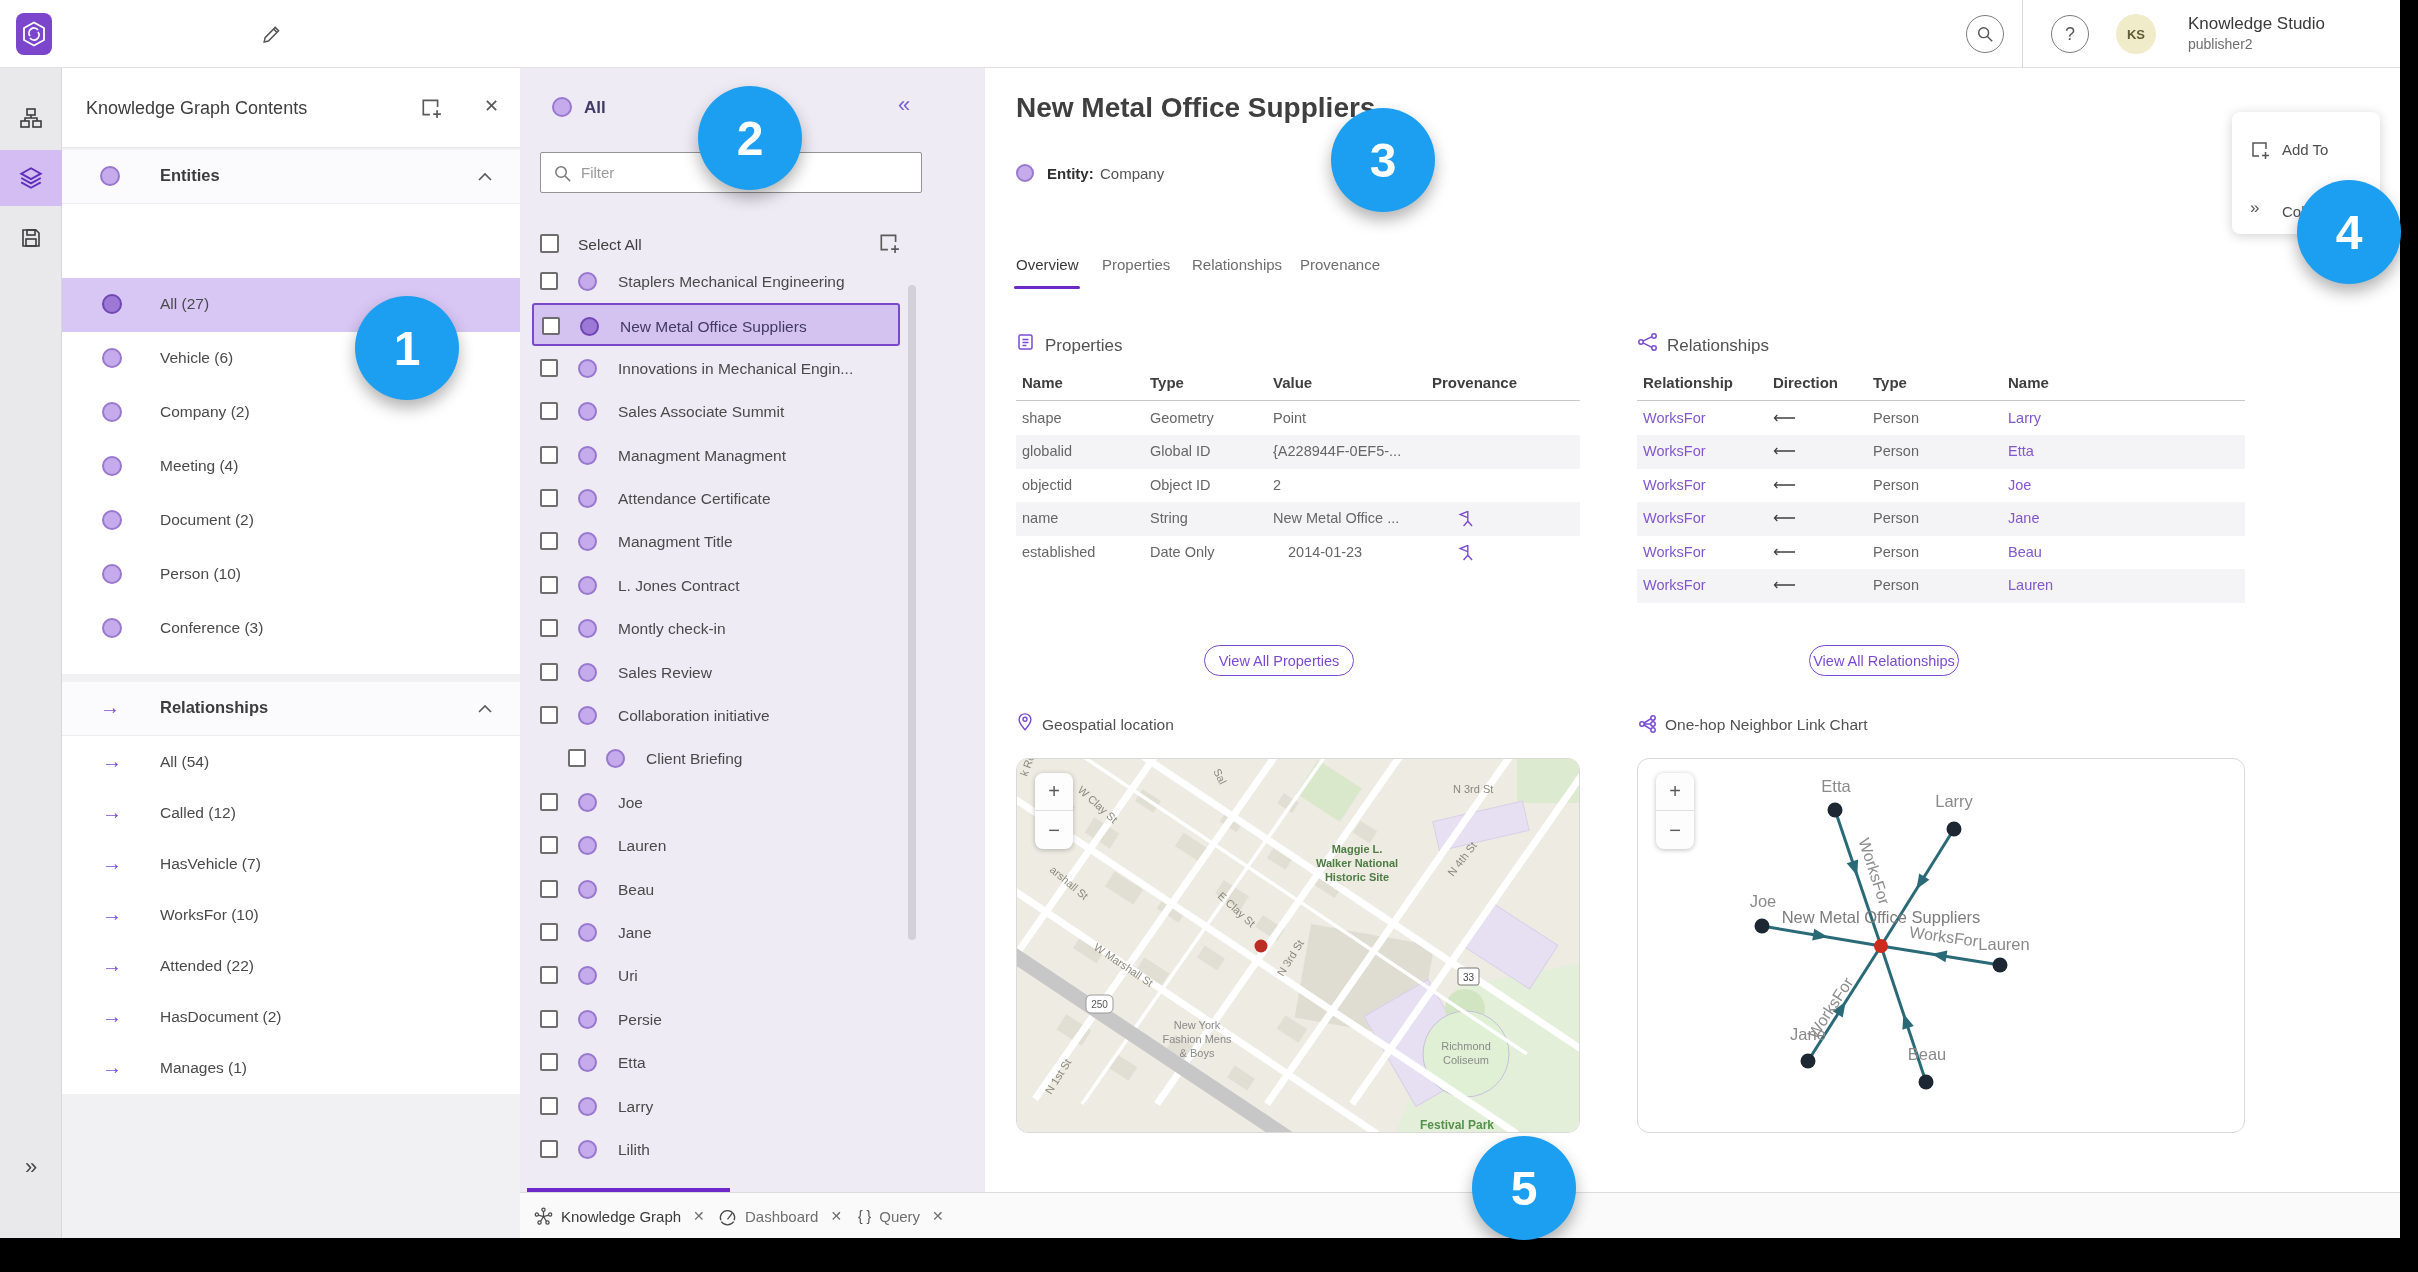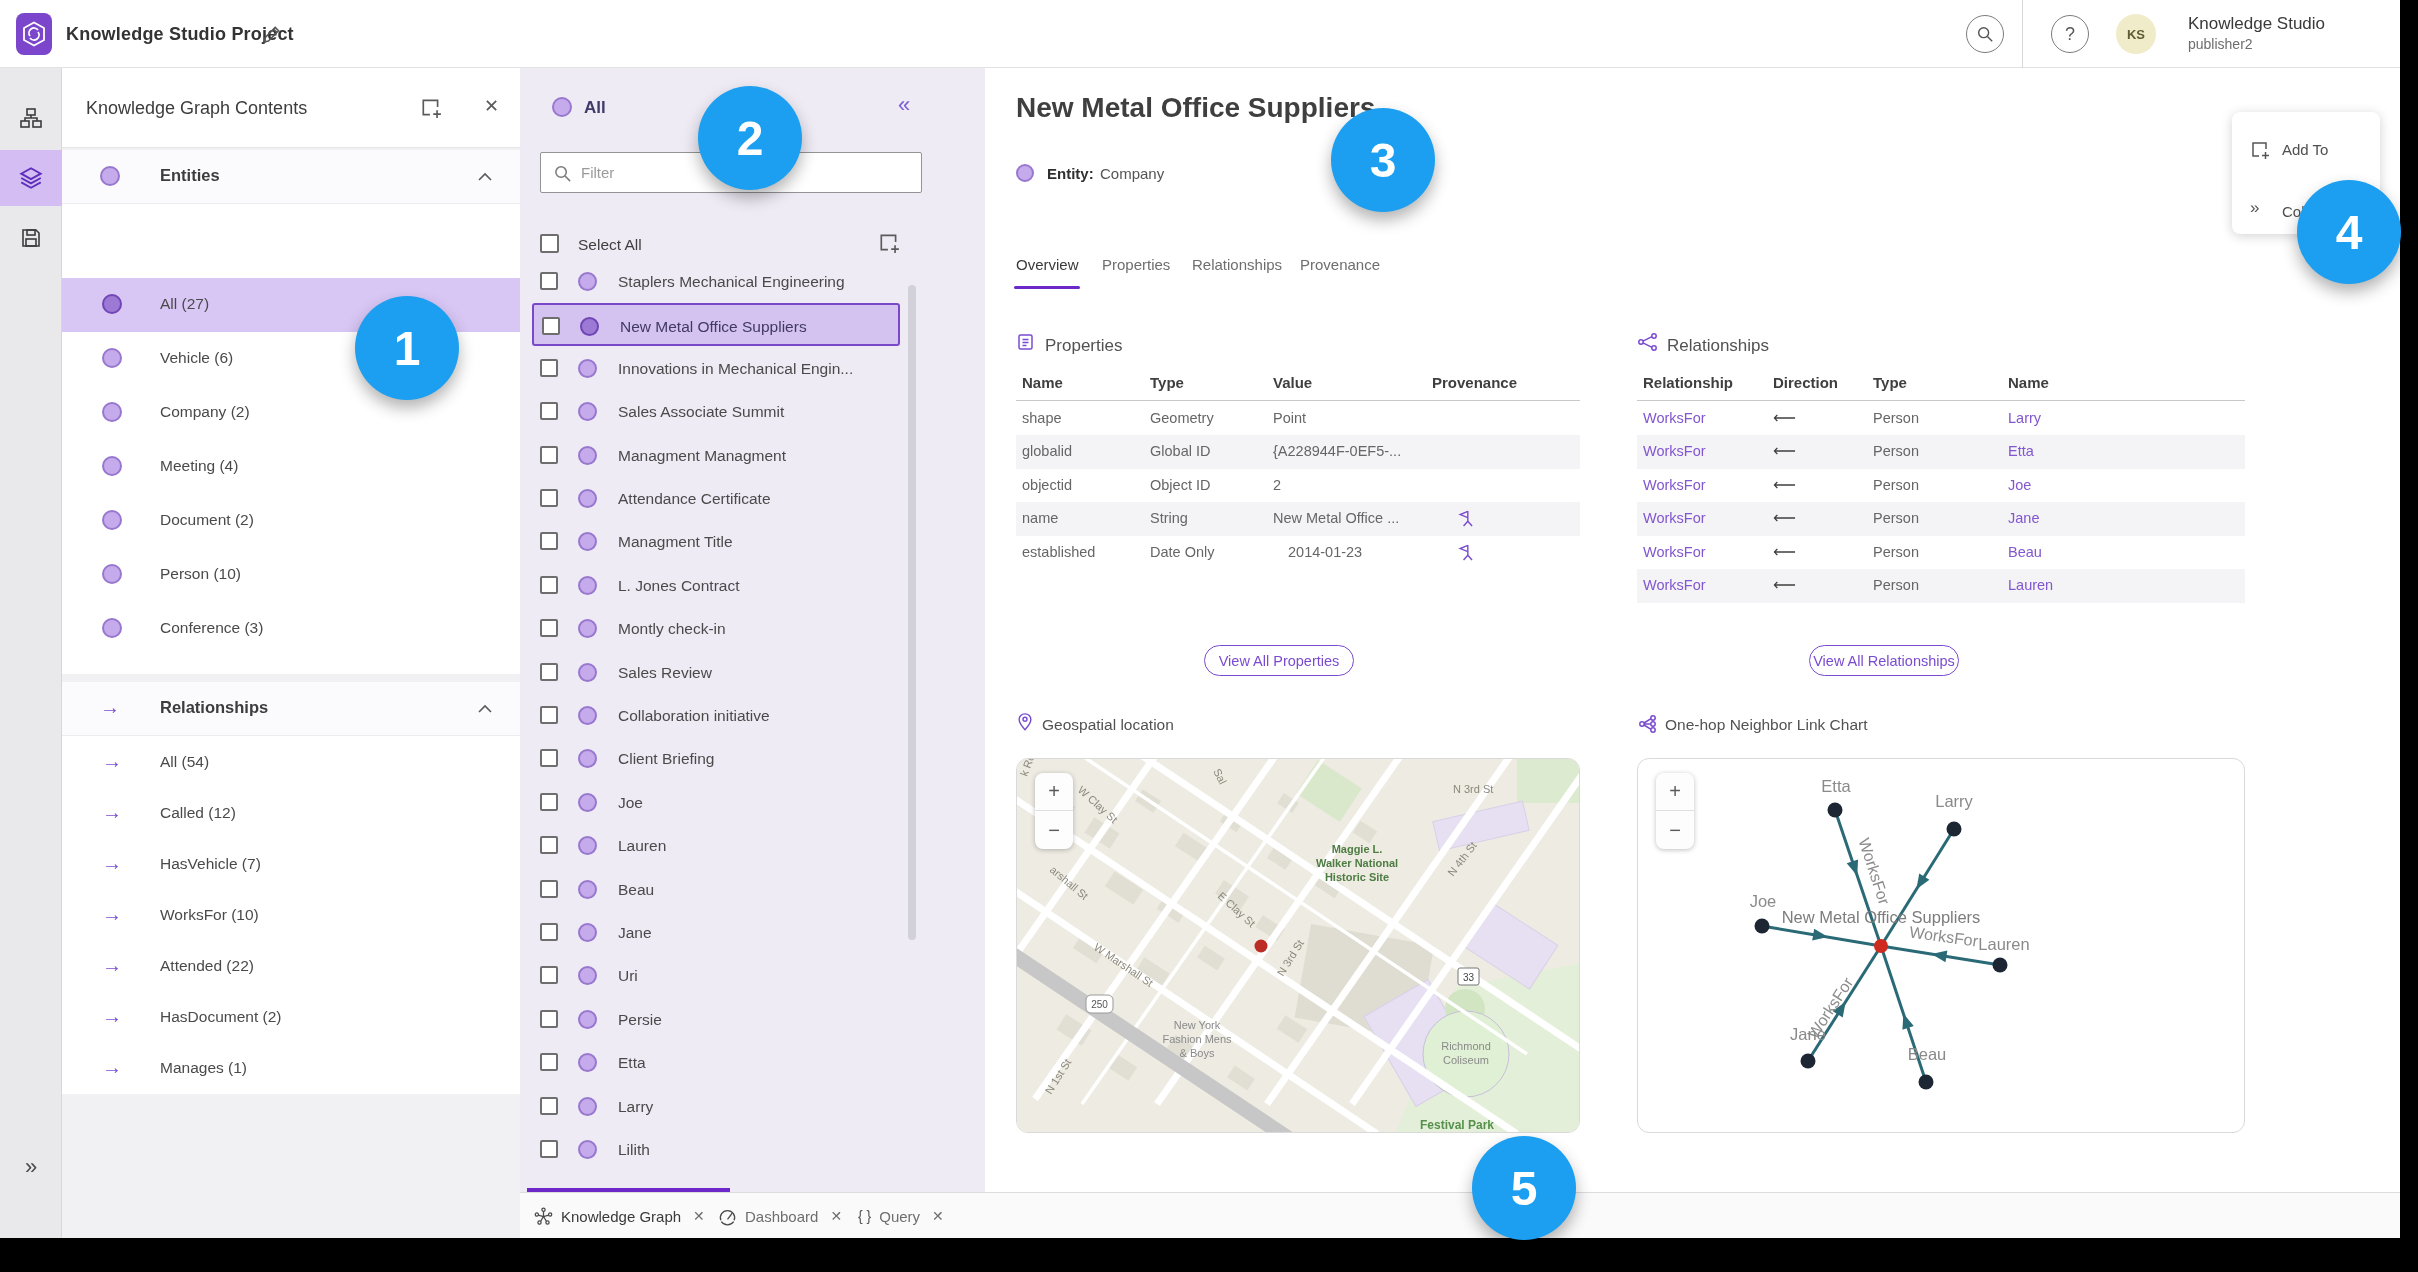--- a/index.html
+++ b/index.html
@@ -118,21 +118,20 @@
 <div id="app">
 
   <header id="topbar">
     <div id="logo">
       <svg width="24" height="26" viewBox="0 0 24 26" fill="none" stroke="#fff" stroke-width="1.8">
         <path d="M12 1.5 L22 7 V19 L12 24.5 L2 19 V7 Z"></path>
         <path d="M8 15 a5 5 0 0 1 8-6"></path>
           <path d="M16 11 a5 5 0 0 1 -8 6"></path>
       </svg>
     </div>
-    <div id="app-title">Knowledge Studio Project</div>
     <span class="abs" style="left:262px;top:24px;color:#555;">
       <svg width="20" height="20" viewBox="0 0 20 20" fill="none" stroke="#555" stroke-width="1.5">
         <path d="M13.2 3.4 l3.4 3.4 L6.4 17 l-4.2 .9 .9 -4.2 Z"></path>
           <path d="M11.6 5 l3.4 3.4"></path>
       </svg>
     </span>
     <div class="round-btn" style="left:1966px;">
       <svg width="18" height="18" viewBox="0 0 20 20" fill="none" stroke="#555" stroke-width="1.6">
         <circle cx="8.5" cy="8.5" r="5.5"></circle>
           <path d="M12.7 12.7 L18 18"></path>
@@ -346,21 +345,21 @@
         <div class="item-row" style="top: 582.6px;">
           <span class="cbx"></span>
           <span class="ecirc"></span>
           <span class="item-label">Sales Review</span>
         </div>
         <div class="item-row" style="top: 626px;">
           <span class="cbx"></span>
           <span class="ecirc"></span>
           <span class="item-label">Collaboration initiative</span>
         </div>
-        <div class="item-row" style="top: 669.4px;">
+        <div class="item-row" style="top: 669.4px; margin-left: 28px;">
           <span class="cbx"></span>
           <span class="ecirc"></span>
           <span class="item-label">Client Briefing</span>
         </div>
         <div class="item-row" style="top: 712.8px;">
           <span class="cbx"></span>
           <span class="ecirc"></span>
           <span class="item-label">Joe</span>
         </div>
         <div class="item-row" style="top: 756.2px;">

